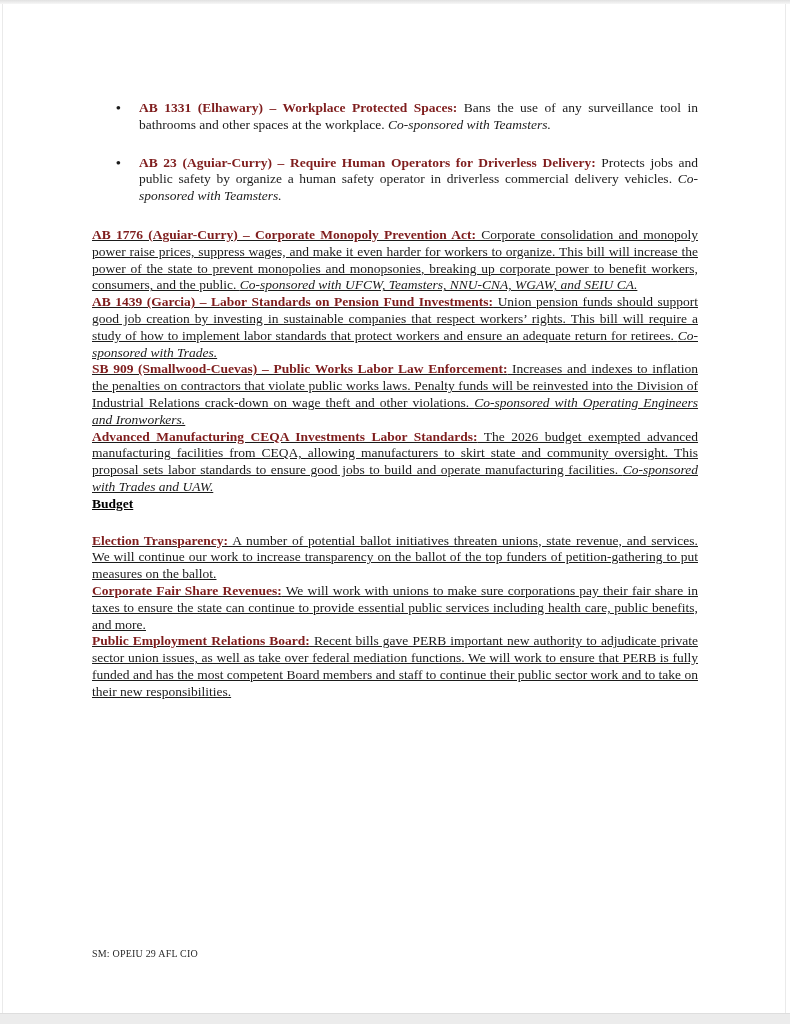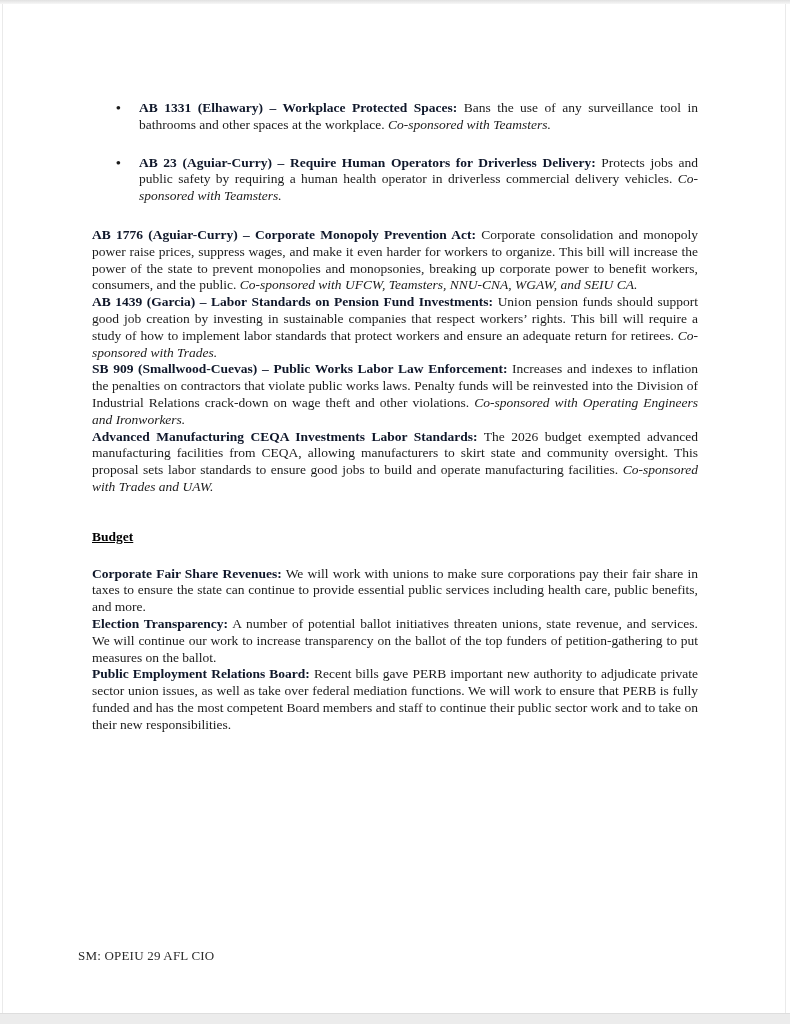--- a/index.html
+++ b/index.html
@@ -35,90 +35,90 @@
 
   .content {
     position: absolute;
     left: 92px;
     top: 100px;
     width: 606px;
     font-size: 13.5px;
     line-height: 16.8px;
     text-align: justify;
   }
-  .content strong { color: #0f172a; }
+  .content strong { color: #7f1d1d; }
   .content em { font-style: italic; }
 
   ul.bullet-list {
     list-style: none;
     margin: 0 0 22px 0;
     padding: 0;
   }
   li.bullet-item {
     position: relative;
     padding-left: 47px;
   }
   li.bullet-item.first { margin-bottom: 21px; }
   .bullet-marker {
     position: absolute;
     left: 24px;
     top: 0;
     font-weight: bold;
   }
 
-  p.para { margin: 0; }
+  p.para { margin: 0; text-decoration: underline; }
   .mb23 { margin-bottom: 23px; }
   .mb21 { margin-bottom: 21px; }
   .mb28 { margin-bottom: 28px; }
   .mb19 { margin-bottom: 19px; }
   .mb24 { margin-bottom: 24px; }
 
   .section-heading {
     font-weight: bold;
     color: #000;
     text-decoration: underline;
     text-align: left;
     margin: 0 0 20px 0;
   }
 
   .footer {
     position: absolute;
-    left: 78px;
+    left: 92px;
     top: 948px;
-    font-size: 13px;
+    font-size: 10px;
     letter-spacing: 0.2px;
     color: #2b2b2b;
   }
 </style>
 </head>
 <body>
 
 <div class="page-edge-top"></div>
 <div class="page-edge-left"></div>
 <div class="page-edge-right"></div>
 <div class="page-edge-bottom"></div>
 
 <div class="content">
 
   <ul class="bullet-list">
     <li class="bullet-item first"><span class="bullet-marker">•</span><strong>AB 1331 (Elhawary) – Workplace Protected Spaces:</strong><span> Bans the use of any surveillance tool in bathrooms and other spaces at the workplace. </span><em>Co-sponsored with Teamsters.</em></li>
-    <li class="bullet-item"><span class="bullet-marker">•</span><strong>AB 23 (Aguiar-Curry) – Require Human Operators for Driverless Delivery:</strong><span> Protects jobs and public safety by requiring a human health operator in driverless commercial delivery vehicles. </span><em>Co-sponsored with Teamsters.</em></li>
+    <li class="bullet-item"><span class="bullet-marker">•</span><strong>AB 23 (Aguiar-Curry) – Require Human Operators for Driverless Delivery:</strong><span> Protects jobs and public safety by organize a human safety operator in driverless commercial delivery vehicles. </span><em>Co-sponsored with Teamsters.</em></li>
   </ul>
 
   <p class="para mb23"><strong>AB 1776 (Aguiar-Curry) – Corporate Monopoly Prevention Act:</strong><span> Corporate consolidation and monopoly power raise prices, suppress wages, and make it even harder for workers to organize. This bill will increase the power of the state to prevent monopolies and monopsonies, breaking up corporate power to benefit workers, consumers, and the public. </span><em>Co-sponsored with UFCW, Teamsters, NNU-CNA, WGAW, and SEIU CA.</em></p>
 
   <p class="para mb21"><strong>AB 1439 (Garcia) – Labor Standards on Pension Fund Investments:</strong><span> Union pension funds should support good job creation by investing in sustainable companies that respect workers’ rights. This bill will require a study of how to implement labor standards that protect workers and ensure an adequate return for retirees. </span><em>Co-sponsored with Trades.</em></p>
 
   <p class="para mb28"><strong>SB 909 (Smallwood-Cuevas) – Public Works Labor Law Enforcement:</strong><span> Increases and indexes to inflation the penalties on contractors that violate public works laws. Penalty funds will be reinvested into the Division of Industrial Relations crack-down on wage theft and other violations. </span><em>Co-sponsored with Operating Engineers and Ironworkers.</em></p>
 
   <p class="para mb19"><strong>Advanced Manufacturing CEQA Investments Labor Standards:</strong><span> The 2026 budget exempted advanced manufacturing facilities from CEQA, allowing manufacturers to skirt state and community oversight. This proposal sets labor standards to ensure good jobs to build and operate manufacturing facilities. </span><em>Co-sponsored with Trades and UAW.</em></p>
 
-  <h2 class="section-heading" style="font-size:13.5px;margin-top:33px;">Budget</h2>
+  <h2 class="section-heading" style="font-size:13.5px;">Budget</h2>
+
+  <p class="para mb24"><strong>Election Transparency:</strong><span> A number of potential ballot initiatives threaten unions, state revenue, and services. We will continue our work to increase transparency on the ballot of the top funders of petition-gathering to put measures on the ballot.</span></p>
 
   <p class="para mb21"><strong>Corporate Fair Share Revenues:</strong><span> We will work with unions to make sure corporations pay their fair share in taxes to ensure the state can continue to provide essential public services including health care, public benefits, and more.</span></p>
-
-  <p class="para mb24"><strong>Election Transparency:</strong><span> A number of potential ballot initiatives threaten unions, state revenue, and services. We will continue our work to increase transparency on the ballot of the top funders of petition-gathering to put measures on the ballot.</span></p>
 
   <p class="para"><strong>Public Employment Relations Board:</strong><span> Recent bills gave PERB important new authority to adjudicate private sector union issues, as well as take over federal mediation functions. We will work to ensure that PERB is fully funded and has the most competent Board members and staff to continue their public sector work and to take on their new responsibilities.</span></p>
 
 </div>
 
 <div class="footer">SM: OPEIU 29 AFL CIO</div>
 
 </body></html>

